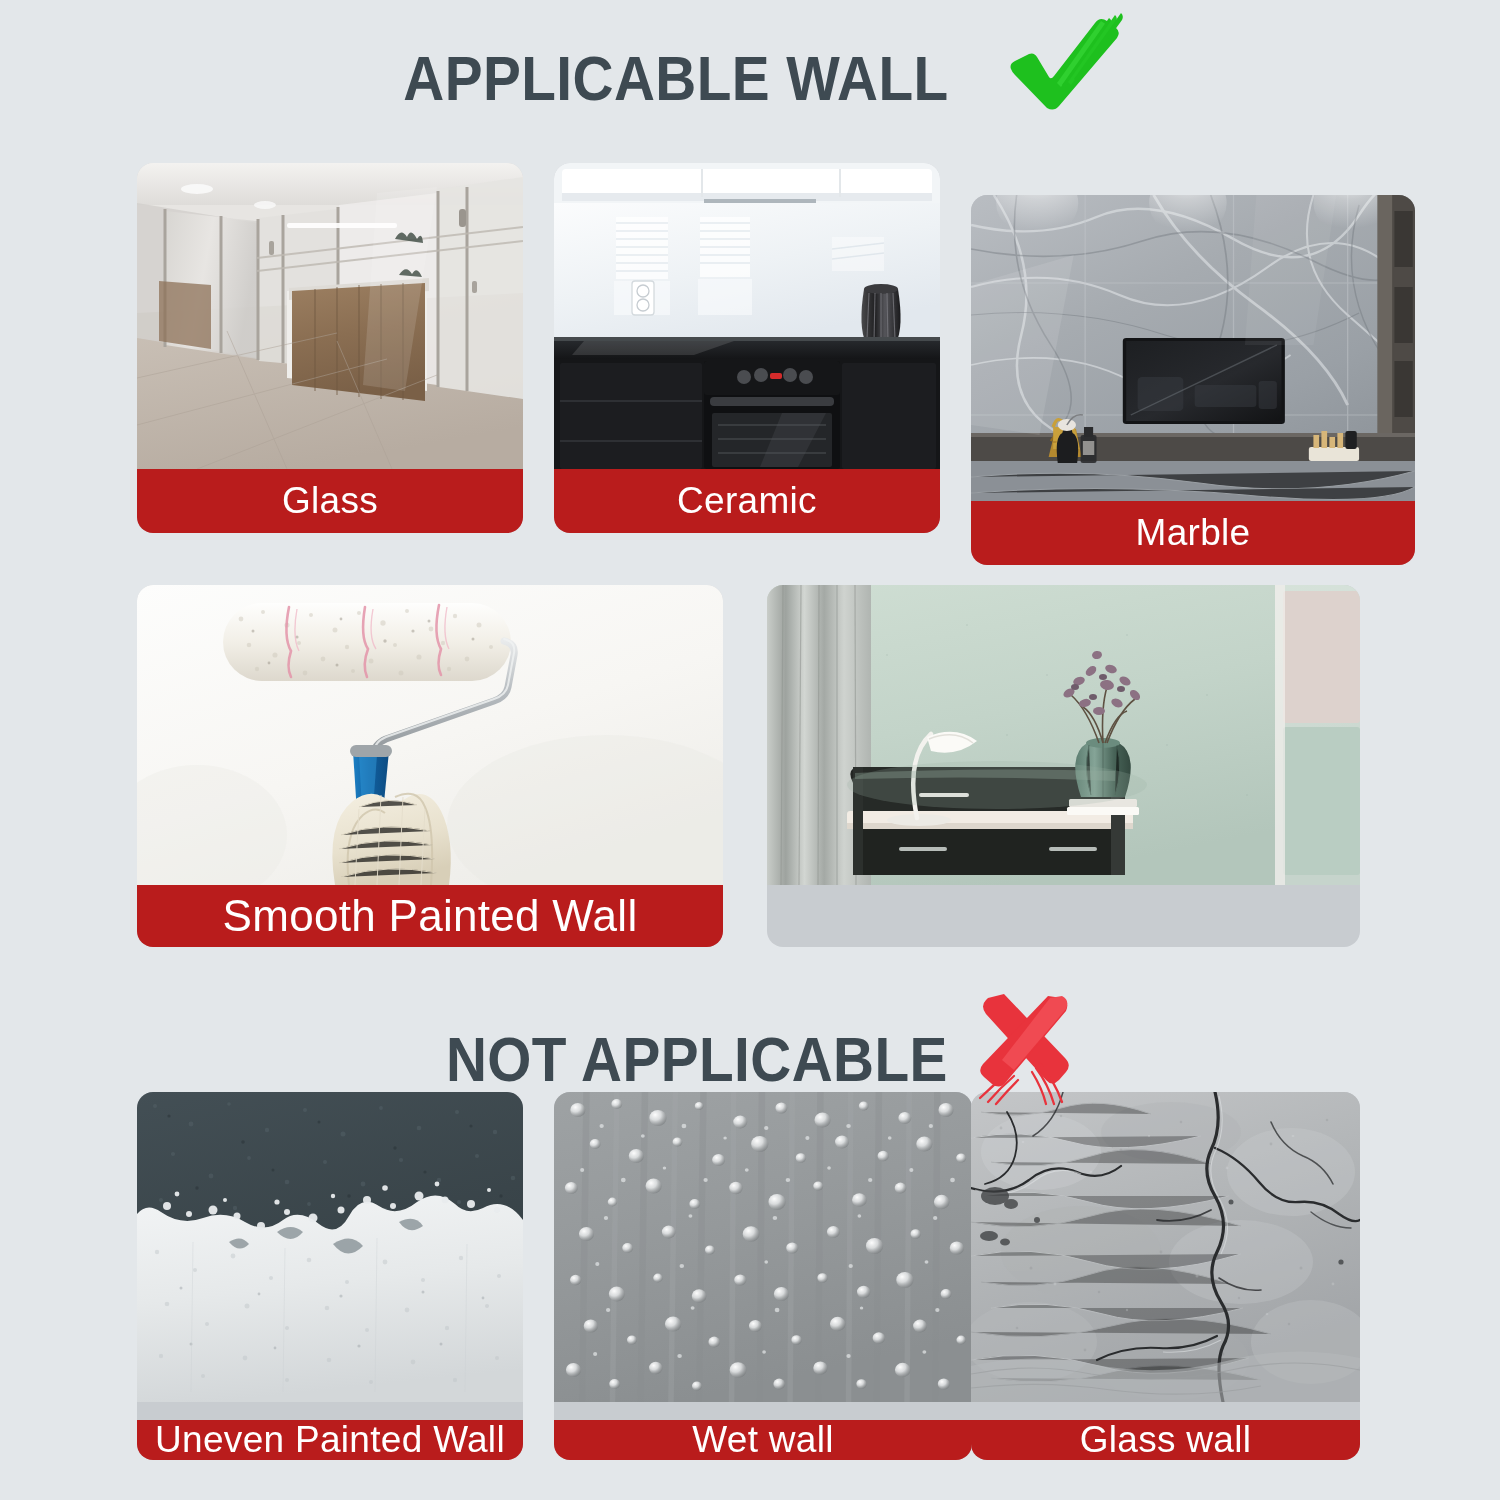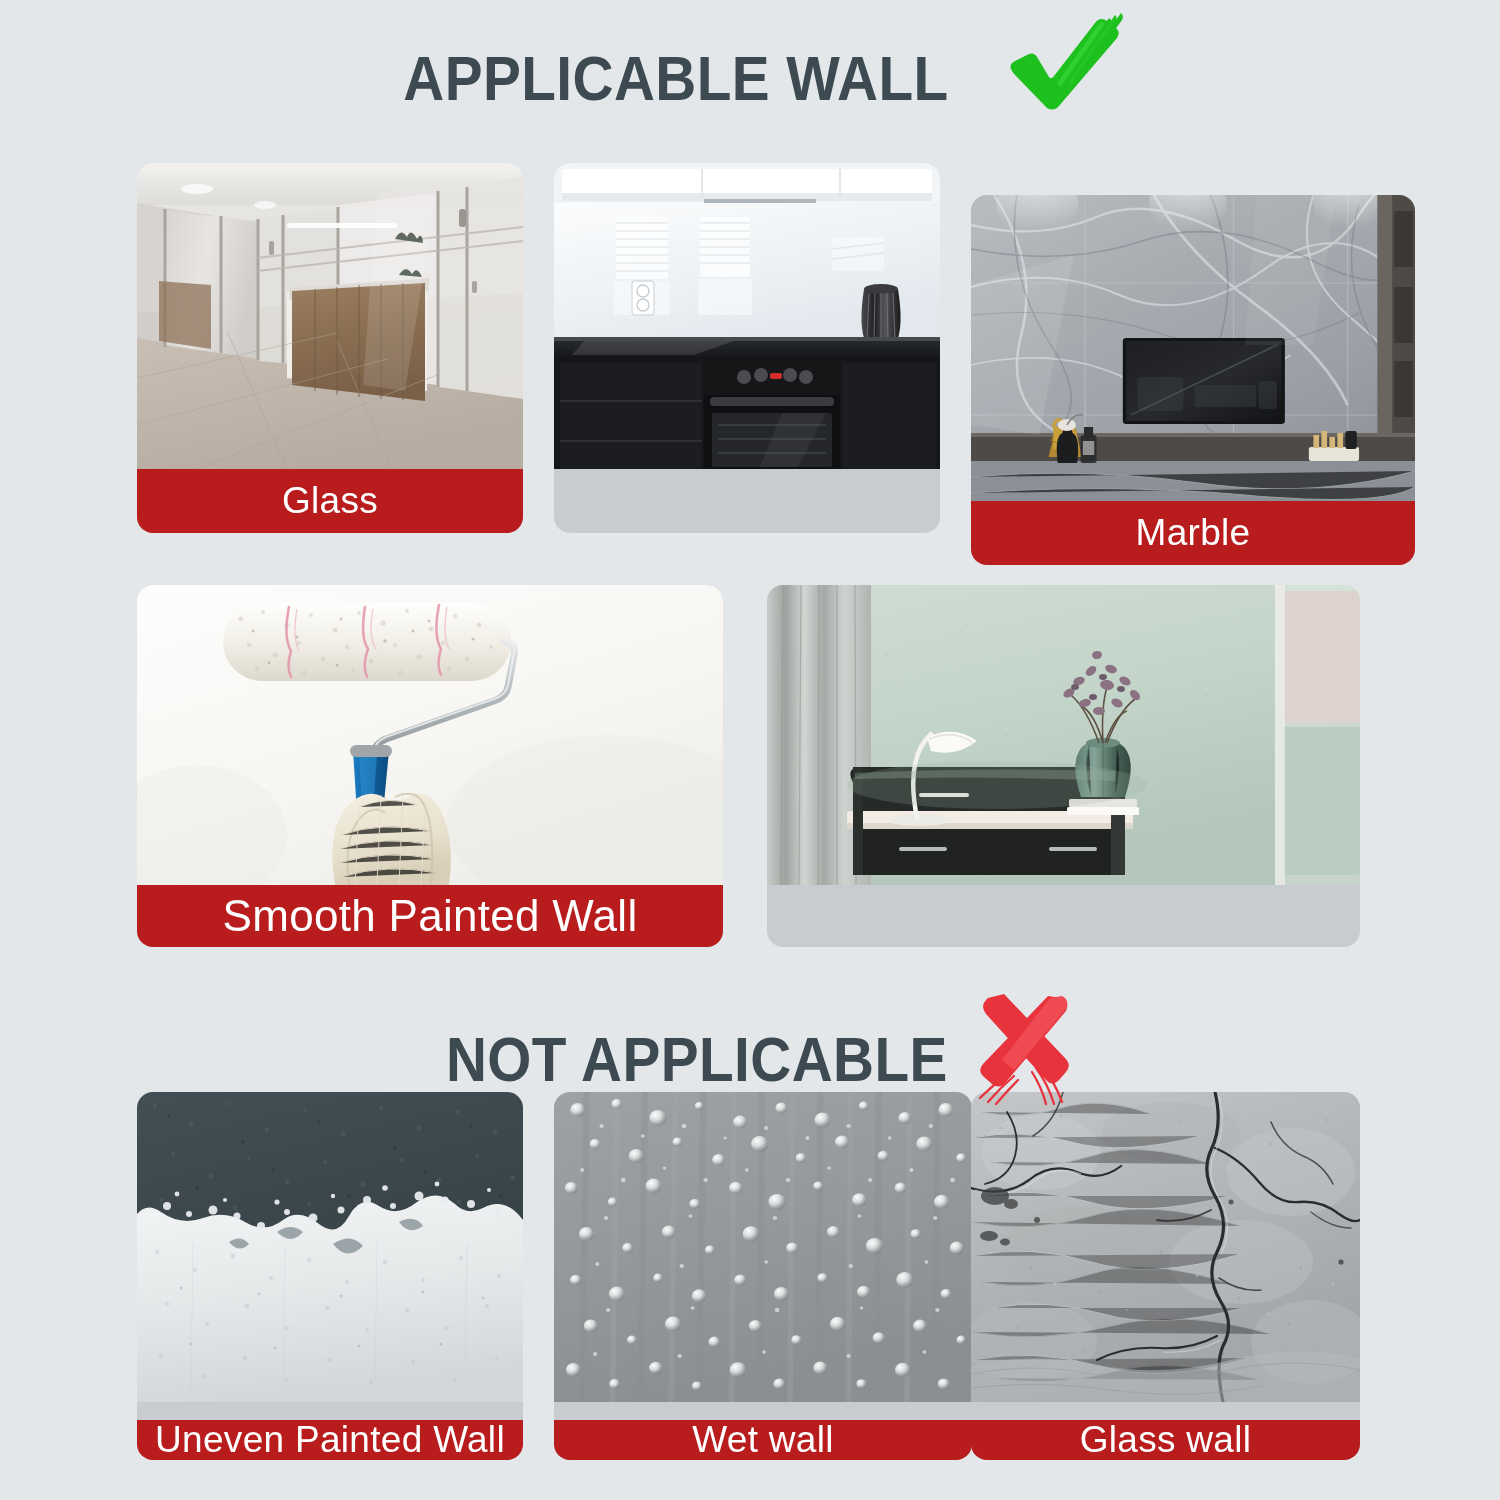--- a/index.html
+++ b/index.html
@@ -305,20 +305,21 @@
       <rect x="156" y="234" width="124" height="9" rx="4" fill="#3a3c40"></rect>
       <rect x="158" y="250" width="120" height="54" rx="2" fill="#242629"></rect>
       <g stroke="#44474b" stroke-width="1.6" opacity="0.9">
         <line x1="164" y1="262" x2="272" y2="262"></line>
         <line x1="164" y1="276" x2="272" y2="276"></line>
         <line x1="164" y1="290" x2="272" y2="290"></line>
       </g>
       <polygon points="228,250 272,250 244,304 206,304" fill="#5a5e63" opacity="0.22"></polygon>
     </svg>
   </div>
+  <div class="label-bar">Ceramic</div>
 </div>
 
 <div class="card r1" id="card-marble">
   <div class="photo">
     <svg viewBox="0 0 389 306" preserveAspectRatio="none">
       <defs>
         <linearGradient id="gMarb" x1="0" y1="0" x2="0.7" y2="1">
           <stop offset="0" stop-color="#b9bdc2"></stop>
             <stop offset="0.4" stop-color="#a6abb0"></stop>
           <stop offset="0.75" stop-color="#9aa0a6"></stop>

